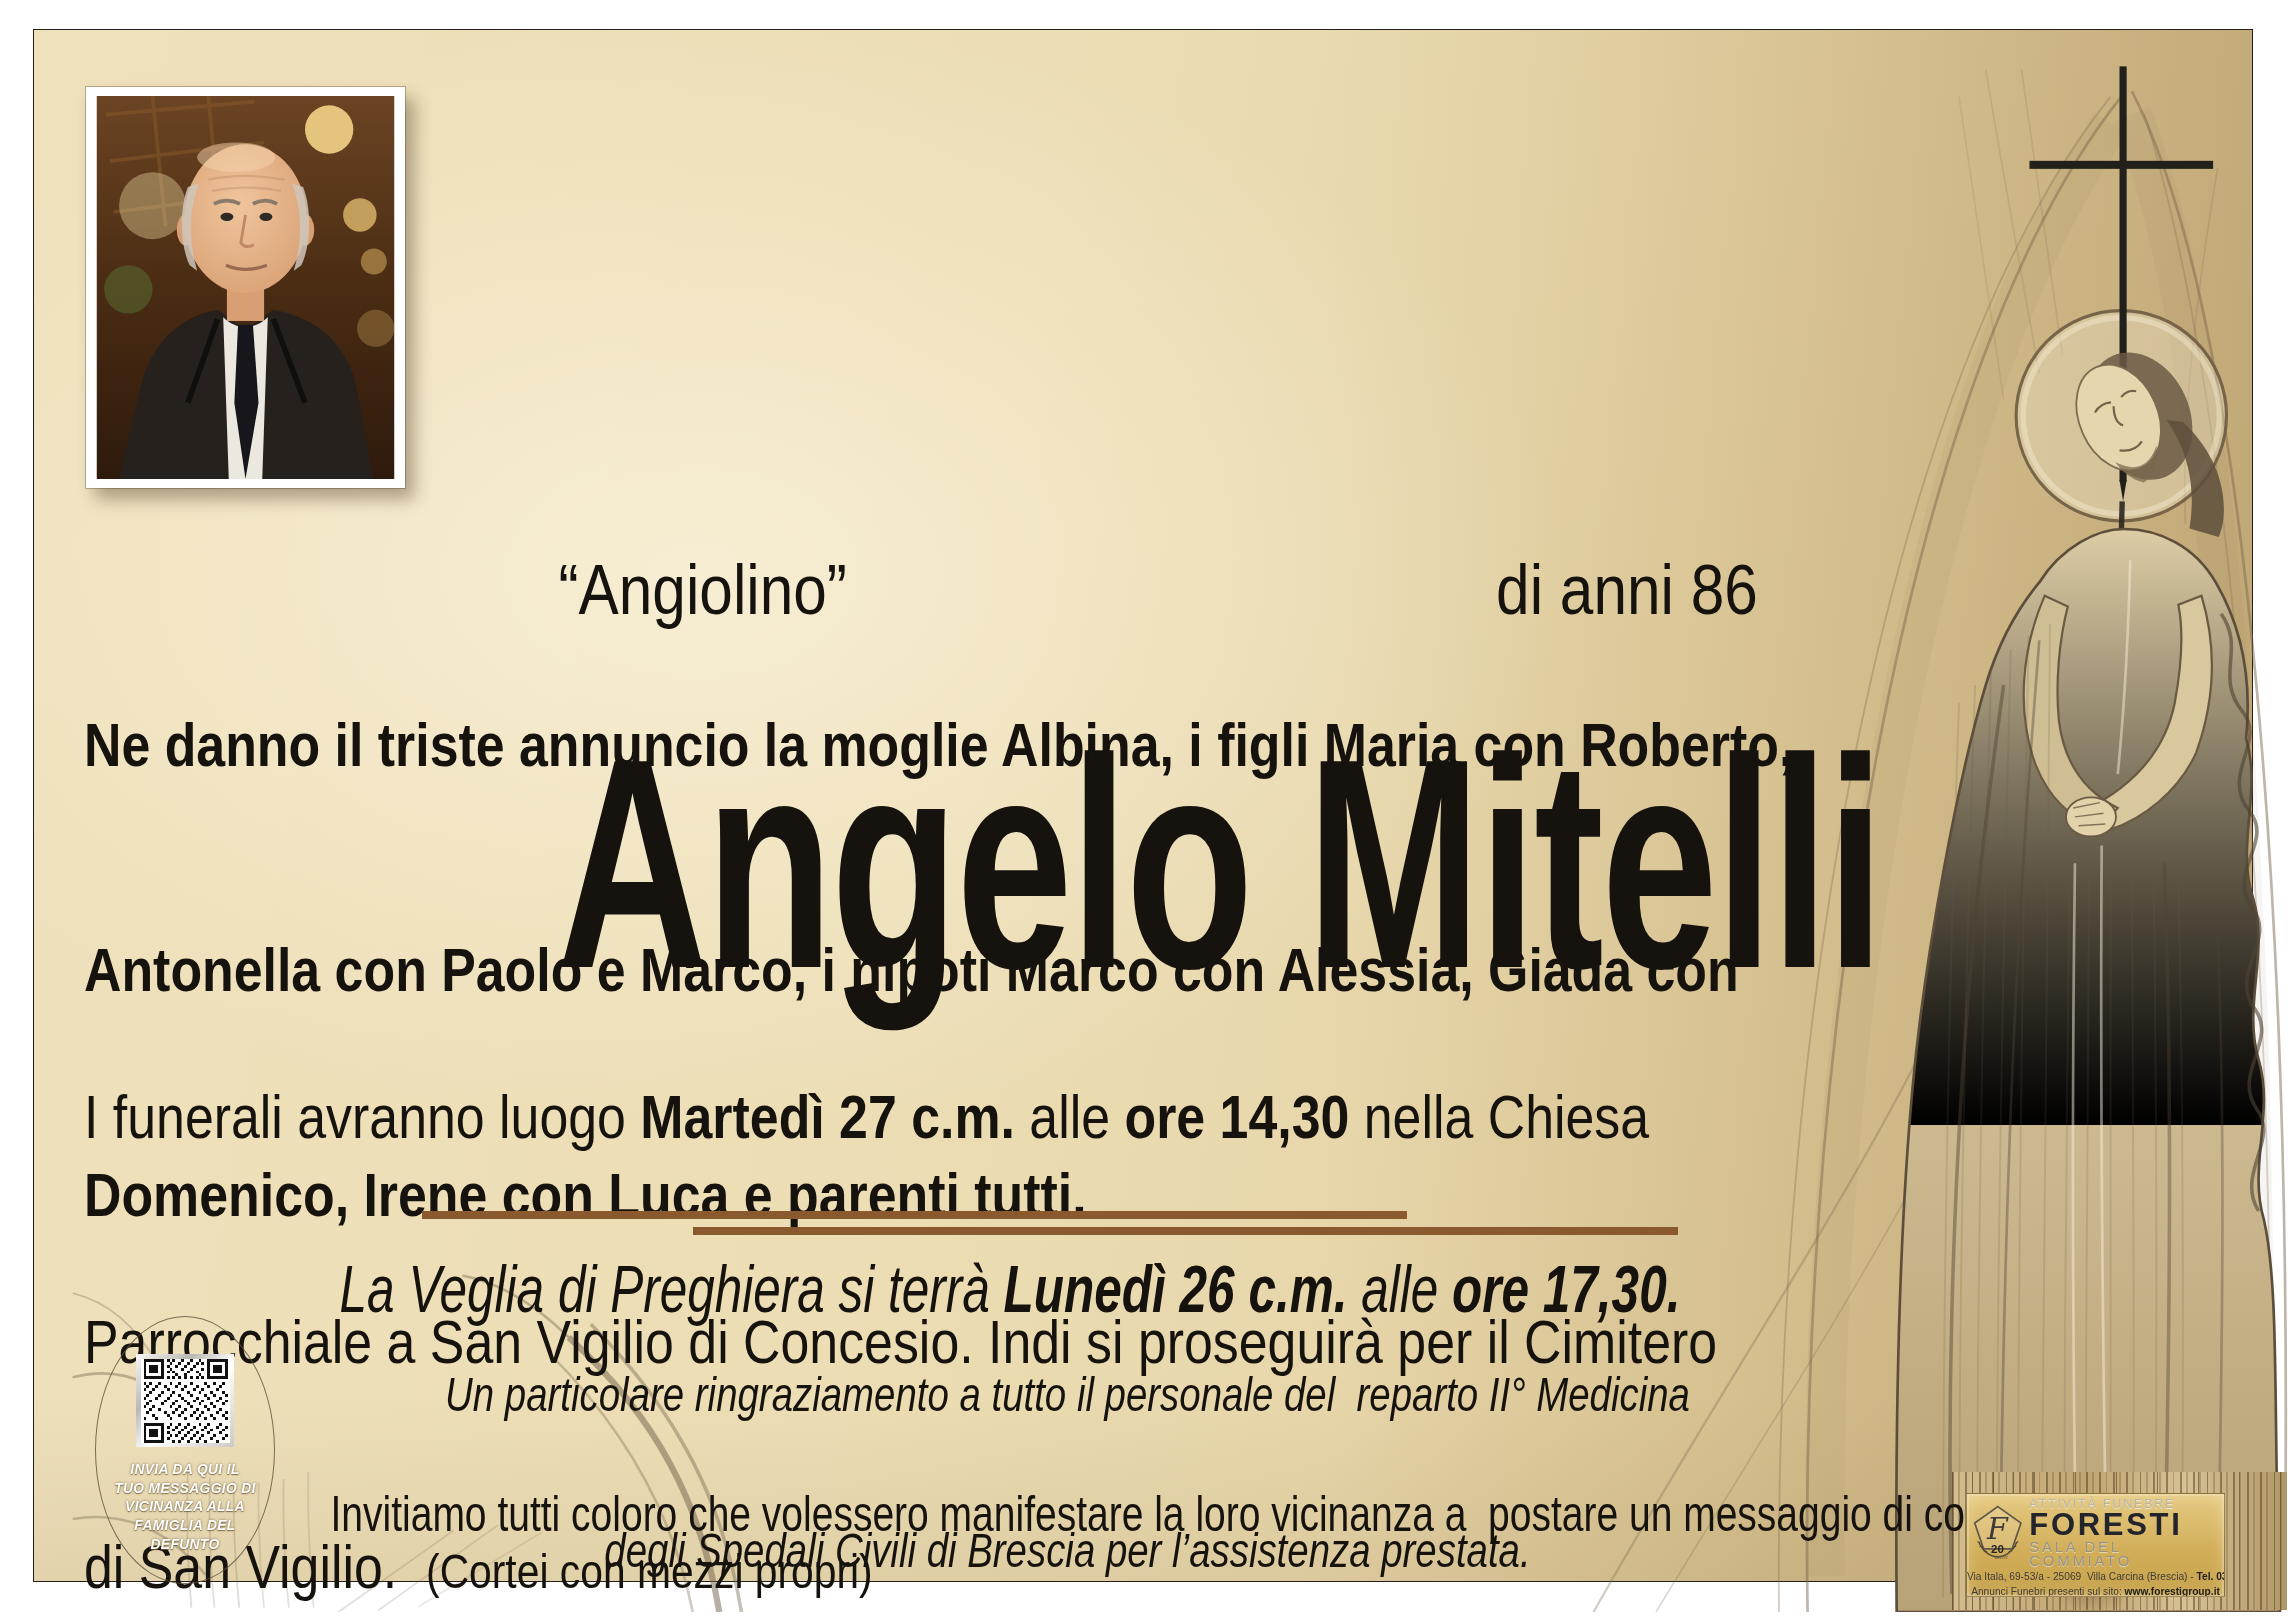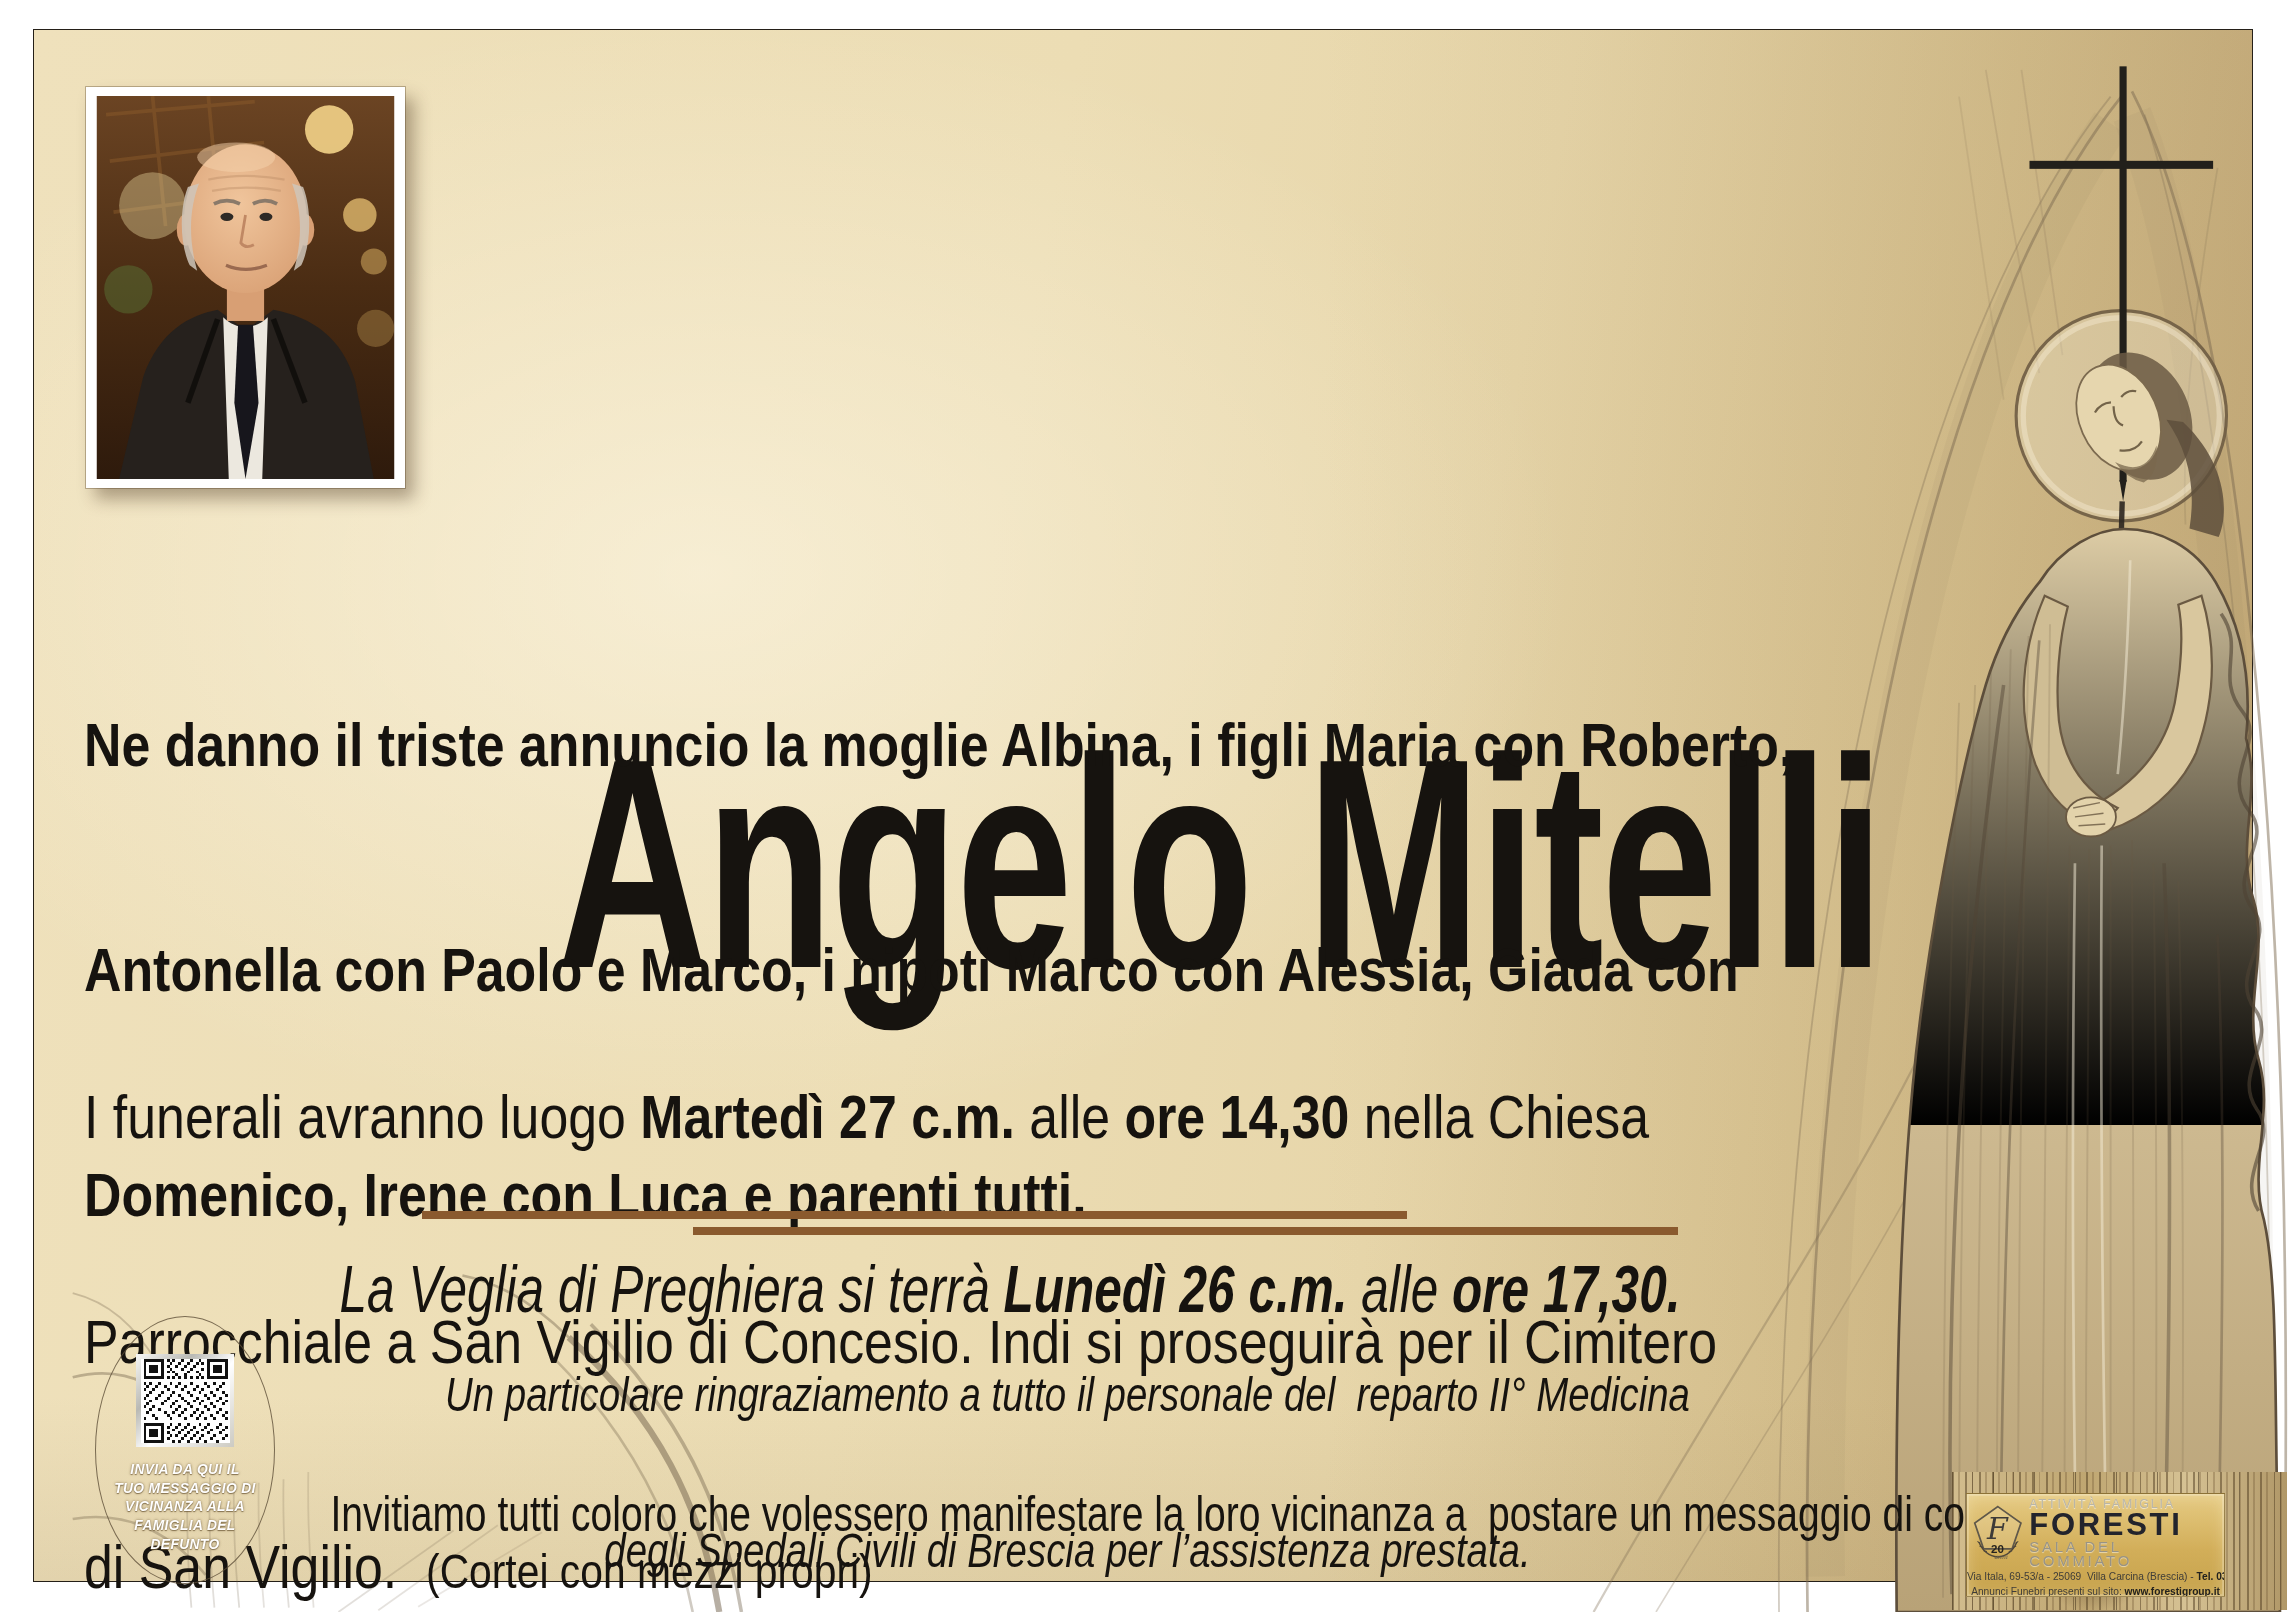--- a/index.html
+++ b/index.html
@@ -253,20 +253,24 @@
         <path d="M139 182 Q160 191 183 182" stroke="#9a6a50" stroke-width="3.5" fill="none"></path>
         <g stroke="#b98a64" stroke-width="2.5" opacity=".4" fill="none">
           <path d="M120 90 Q160 82 202 90"></path>
             <path d="M124 102 Q160 95 198 102"></path>
         </g>
       </svg>
     </div>
 
     <div class="abs t ctr title">
       <span class="sxC">Angelo Mitelli</span>
+    </div>
+    <div class="abs t nickrow">
+      <span>“Angiolino”</span>
+      <span>di anni 86</span>
     </div>
 
     <div class="abs t para p1">
       <span class="sxL">Ne danno il triste annuncio la moglie Albina, i figli Maria con Roberto,</span>
       <span class="sxL">Antonella con Paolo e Marco, i nipoti Marco con Alessia, Giada con</span>
       <span class="sxL">Domenico, Irene con Luca e parenti tutti.</span>
     </div>
 
 
     <div class="abs t para p3">
@@ -360,21 +364,21 @@
           <text x="22" y="52" font-family="DejaVu Serif, serif" font-style="italic" font-size="44" fill="#3c3a38">F</text>
           <path d="M10 56 C16 70 26 77 38 78" fill="none" stroke="#4e463a" stroke-width="2"></path>
           <path d="M66 56 C60 70 50 77 38 78" fill="none" stroke="#4e463a" stroke-width="2"></path>
           <g stroke="#4e463a" stroke-width="1.5">
             <path d="M12 58 l-4 -3 M16 64 l-5 -2 M22 70 l-5 -1 M64 58 l4 -3 M60 64 l5 -2 M54 70 l5 -1"></path>
           </g>
           <text x="28" y="72" font-family="Liberation Sans, sans-serif" font-weight="bold" font-size="17" fill="#26231f">20</text>
           <text x="33" y="81" font-family="DejaVu Serif, serif" font-style="italic" font-size="9" fill="#5f584a">anni</text>
         </svg>
         <div class="brandtxt">
-          <div class="brand-l1">ATTIVITÀ FAMIGLIA</div>
+          <div class="brand-l1">ATTIVITÀ FUNEBRE</div>
           <div class="brand-nm">FORESTI</div>
           <div class="brand-l2">SALA DEL COMMIATO</div>
         </div>
       </div>
       <div class="brand-addr"><span>Via Itala, 69-53/a - 25069  Villa Carcina (Brescia) - </span><b>Tel. 030 898 21 07</b></div>
       <div class="brand-addr"><span>Annunci Funebri presenti sul sito: </span><b>www.forestigroup.it</b></div>
       <div class="brand-cities">BRESCIA  |  VILLA CARCINA  |  SAREZZO  |  CONCESIO</div>
     </div>
 
   </div>

